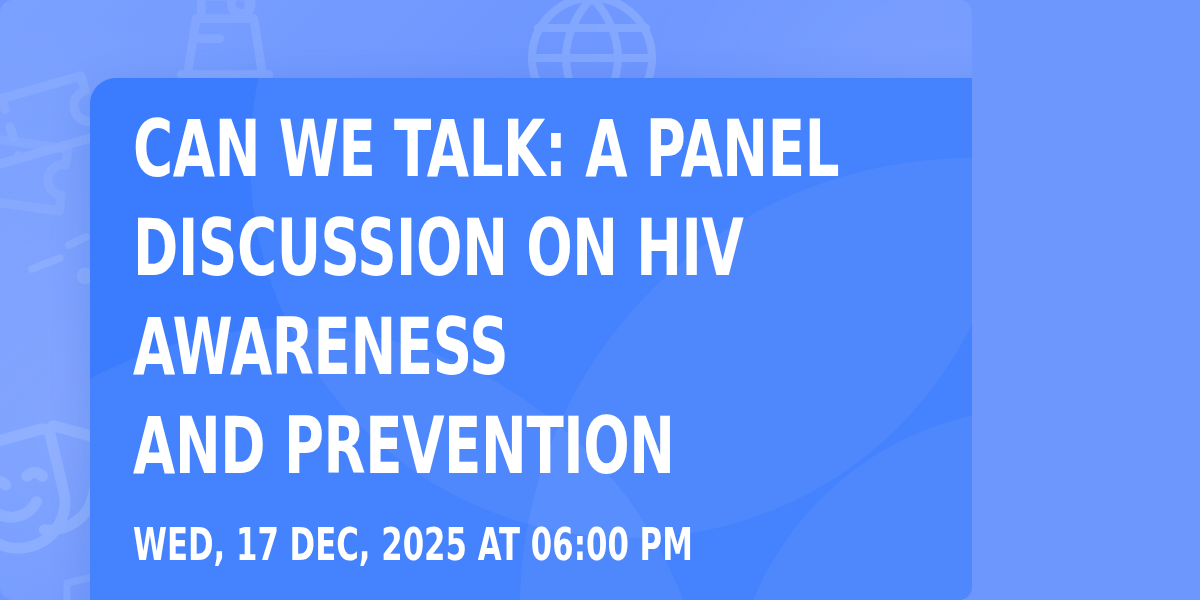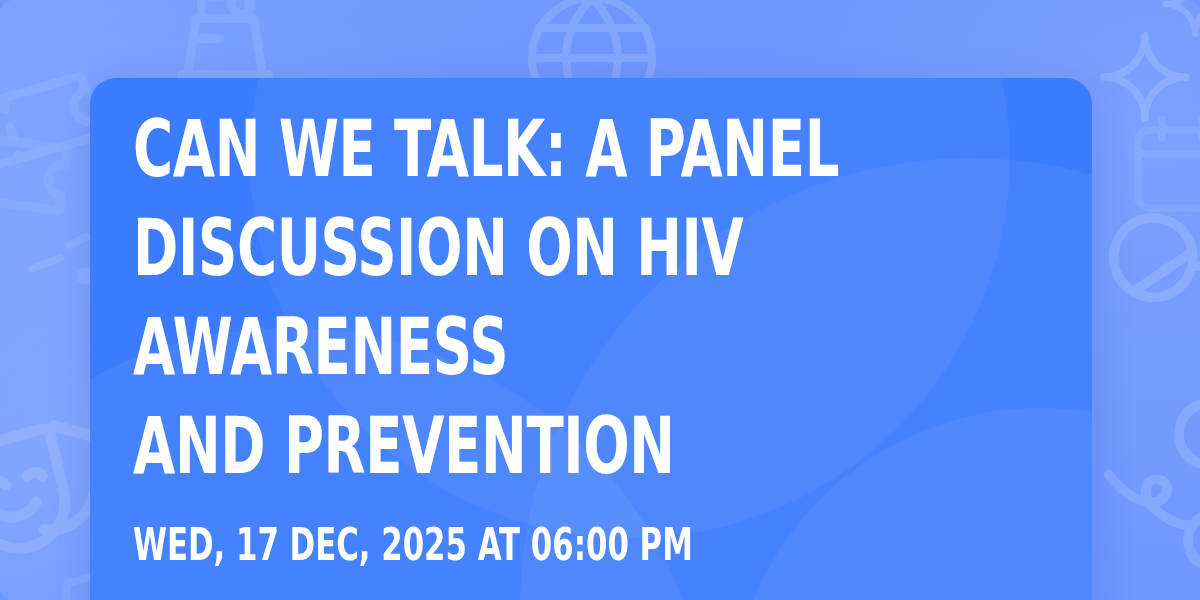--- a/index.html
+++ b/index.html
@@ -9,21 +9,21 @@
     height: 600px;
     overflow: hidden;
   }
   body {
     font-family: "Liberation Sans", sans-serif;
     background: #6e97fe;
   }
 
   #stage {
     position: relative;
-    width: 1200px;
+    width: 972px;
     height: 600px;
     overflow: hidden;
     background: linear-gradient(135deg, #7ba1ff 0%, #6b94fe 45%, #6f97fe 100%);
     border-radius: 13px;
   }
 
   
   .bg-pattern {
     position: absolute;
     inset: 0;

